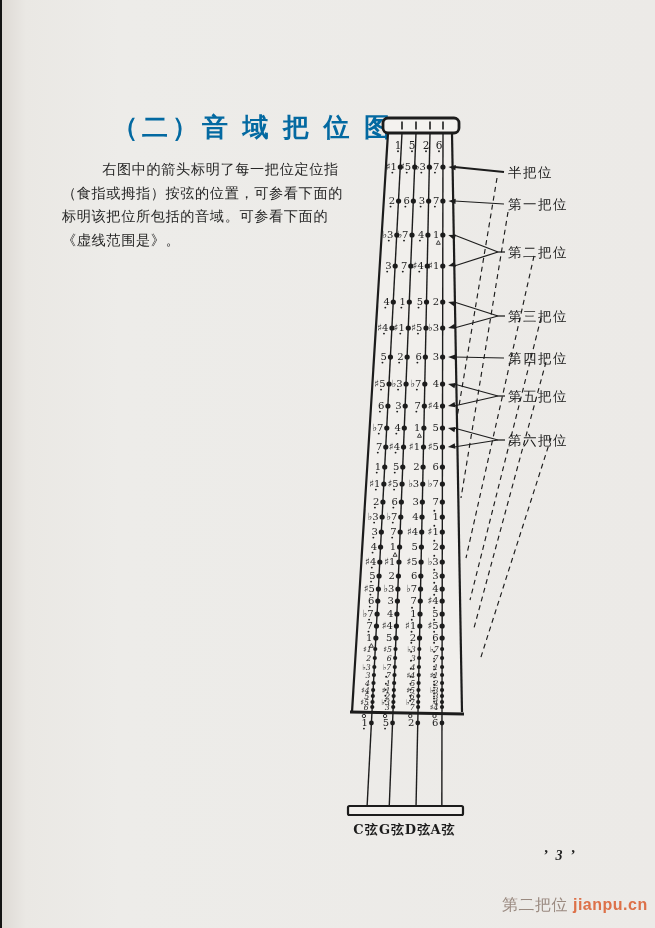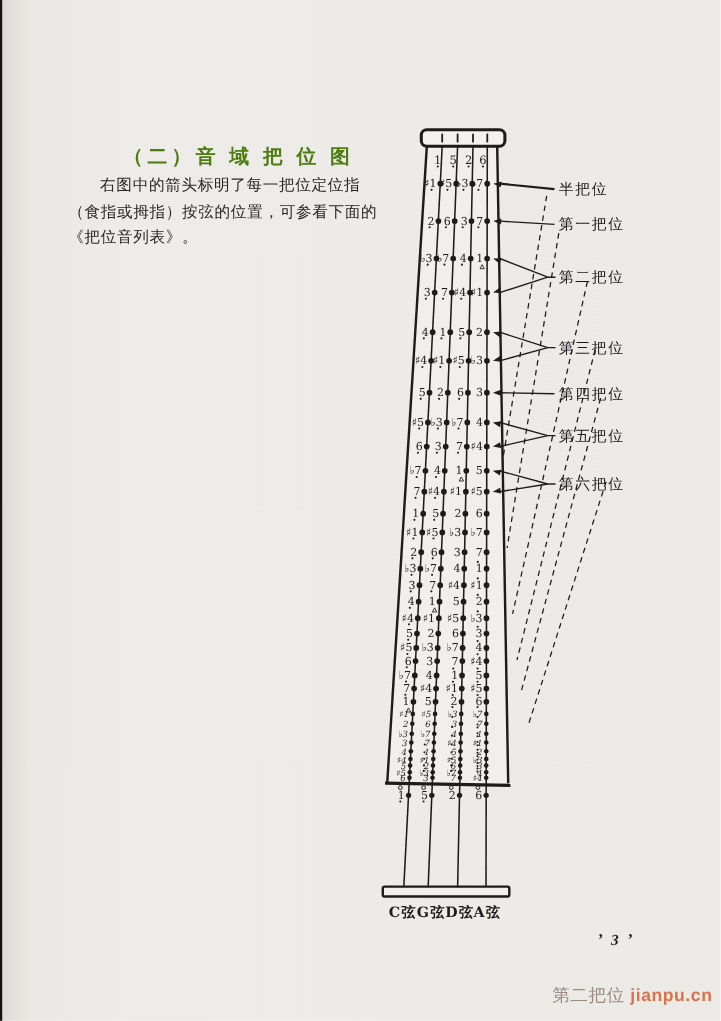--- a/index.html
+++ b/index.html
@@ -5,30 +5,29 @@
   html,body{margin:0;padding:0;}
   body{
     width:655px;height:928px;position:relative;overflow:hidden;
     background:linear-gradient(90deg,#ddd9d4 0px,#eae8e4 26px,#edecE9 120px,#eceae7 100%);
     font-family:"Liberation Serif", serif;
     color:#1c1c1c;
   }
   .left-edge{position:absolute;left:0;top:0;width:2px;height:928px;background:#141414;}
   .section-title{
     position:absolute;left:112px;top:110px;
-    font-size:18px;font-weight:bold;letter-spacing:4px;white-space:nowrap;
-    color:#4d7c0f;
-    margin-top:20px;
+    font-size:26px;font-weight:bold;letter-spacing:4px;white-space:nowrap;
+    color:#0369a1;
   }
   .intro{
     position:absolute;left:62px;top:158px;width:288px;
     font-size:14.2px;line-height:23.5px;letter-spacing:0.6px;color:#262626;
   }
   .intro .pline{white-space:nowrap;}
-  .intro .pline.first{padding-left:29px;}
+  .intro .pline.first{padding-left:29px;text-align:center;}
   .page-number{
     position:absolute;left:543px;top:847px;
     font-size:14px;font-weight:bold;font-style:italic;color:#222;
     letter-spacing:2px;white-space:nowrap;
   }
   .page-number .mark{font-size:15px;}
   .watermark{
     position:absolute;left:502px;top:895px;
     font-size:16px;letter-spacing:0.5px;white-space:nowrap;
     font-family:"Liberation Sans", sans-serif;
@@ -40,21 +39,22 @@
 </head>
 <body>
 
 <div class="left-edge"></div>
 
 <div class="section-title">（二）音 域 把 位 图</div>
 
 <div class="intro">
   <div class="pline first">右图中的箭头标明了每一把位定位指</div>
   <div class="pline">（食指或拇指）按弦的位置，可参看下面的</div>
-  <div class="pline">《把位音列表》。</div>
+  <div class="pline">标明该把位所包括的音域。可参看下面的</div>
+  <div class="pline">《虚线范围是》。</div>
 </div>
 
 <svg id="diagram-svg" width="655" height="928" viewBox="0 0 655 928">
     <g>
       <line x1="497" y1="178" x2="455" y2="430" stroke="#1c1c1c" stroke-width="1.15" stroke-dasharray="5 4"></line>
       <line x1="508" y1="212" x2="461" y2="498" stroke="#1c1c1c" stroke-width="1.15" stroke-dasharray="5 4"></line>
       <line x1="534" y1="256" x2="466" y2="558" stroke="#1c1c1c" stroke-width="1.15" stroke-dasharray="5 4"></line>
       <line x1="541" y1="318" x2="470" y2="600" stroke="#1c1c1c" stroke-width="1.15" stroke-dasharray="5 4"></line>
       <line x1="546" y1="362" x2="474" y2="628" stroke="#1c1c1c" stroke-width="1.15" stroke-dasharray="5 4"></line>
       <line x1="551" y1="438" x2="480" y2="660" stroke="#1c1c1c" stroke-width="1.15" stroke-dasharray="5 4"></line>

